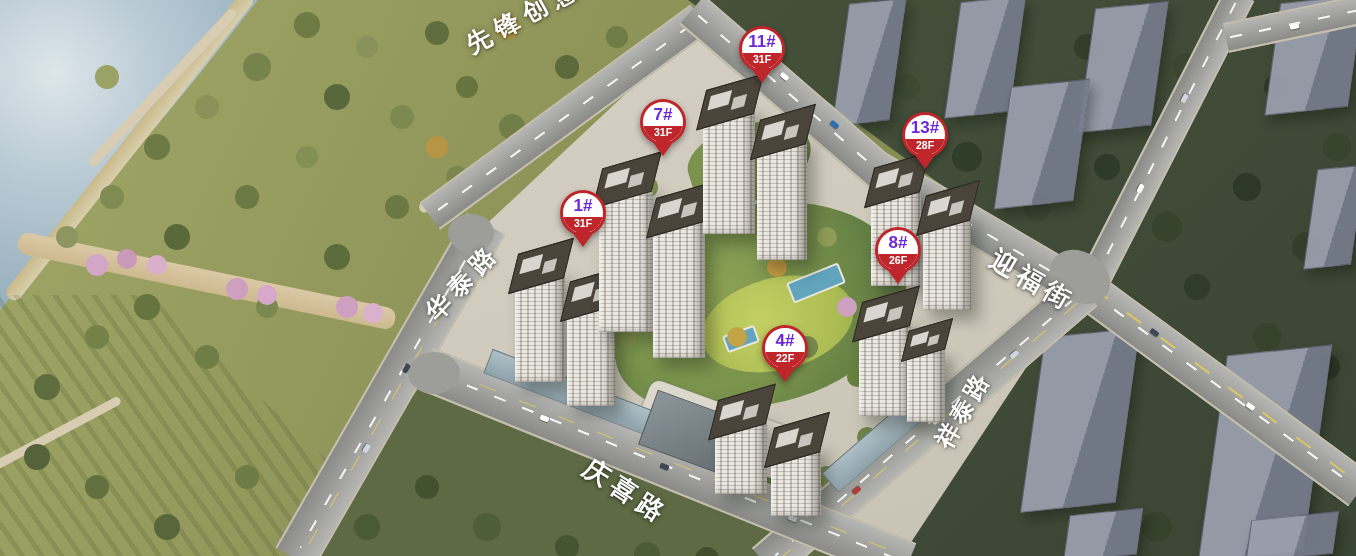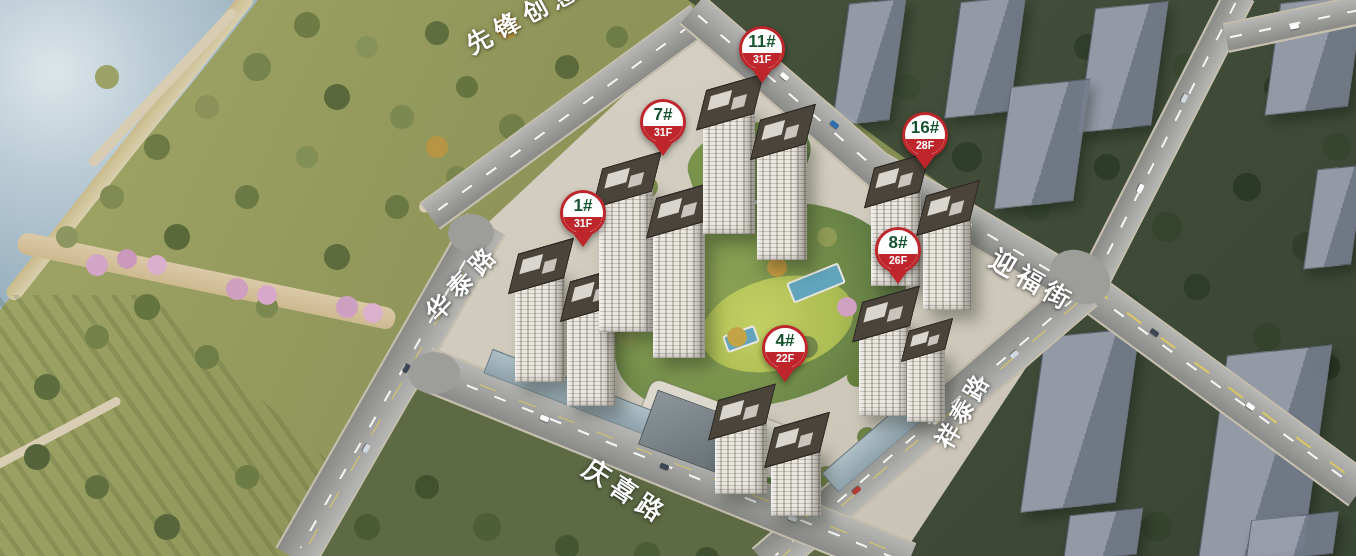--- a/index.html
+++ b/index.html
@@ -56,21 +56,21 @@
     box-shadow:inset -7px 0 9px rgba(40,35,28,.4),inset 2px 0 2px rgba(255,255,255,.5),8px 10px 14px rgba(30,35,25,.35);}
   .roof{position:absolute;left:0;top:0;height:34px;
     background:linear-gradient(#d9d6d0,#d9d6d0) 18% 30%/38% 38% no-repeat,linear-gradient(#c9c5be,#c9c5be) 72% 60%/24% 32% no-repeat,#4a443a;
     border:1px solid #2c2823;transform:rotate(-16deg) skewX(-30deg);}
   
   .street{color:#fff;font-weight:bold;white-space:nowrap;transform-origin:left center;
     text-shadow:0 1px 3px rgba(0,0,0,.55),0 0 6px rgba(0,0,0,.25);}
   
   .pin{position:absolute;width:46px;height:64px;filter:drop-shadow(0 3px 3px rgba(0,0,0,.4));z-index:30;cursor:pointer;}
   .pin-head{width:46px;height:46px;border-radius:50%;background:#fff;border:3px solid #BE262C;box-sizing:border-box;overflow:hidden;display:flex;flex-direction:column;}
-  .pin-num{flex:1.4;display:flex;align-items:center;justify-content:center;color:#14532d;font-weight:bold;font-size:17px;letter-spacing:0;line-height:1;padding-top:2px;}
+  .pin-num{flex:1.4;display:flex;align-items:center;justify-content:center;color:#6d28d9;font-weight:bold;font-size:17px;letter-spacing:0;line-height:1;padding-top:2px;}
   .pin-floor{flex:1;display:flex;align-items:flex-start;justify-content:center;background:#BE262C;color:#fff;font-weight:bold;font-size:10.5px;line-height:1;padding-top:1px;}
   .pin-tail{width:0;height:0;margin:-4px auto 0;border-left:11px solid transparent;border-right:11px solid transparent;border-top:15px solid #BE262C;}
 </style>
 </head>
 <body>
 
 <div class="scene">
 
   <div class="abs water"></div>
   <div class="abs shore" style="left:250px;top:-14px;width:388px;transform:rotate(128.3deg);"></div>
@@ -228,19 +228,19 @@
   </div>
   <div class="pin" style="left:739px;top:26px;">
     <div class="pin-head">
       <div class="pin-num">11#</div>
       <div class="pin-floor">31F</div>
     </div>
     <div class="pin-tail"></div>
   </div>
   <div class="pin" style="left:902px;top:112px;">
     <div class="pin-head">
-      <div class="pin-num">16#</div>
+      <div class="pin-num">13#</div>
       <div class="pin-floor">28F</div>
     </div>
     <div class="pin-tail"></div>
   </div>
 
 </div>
 
 </body></html>

